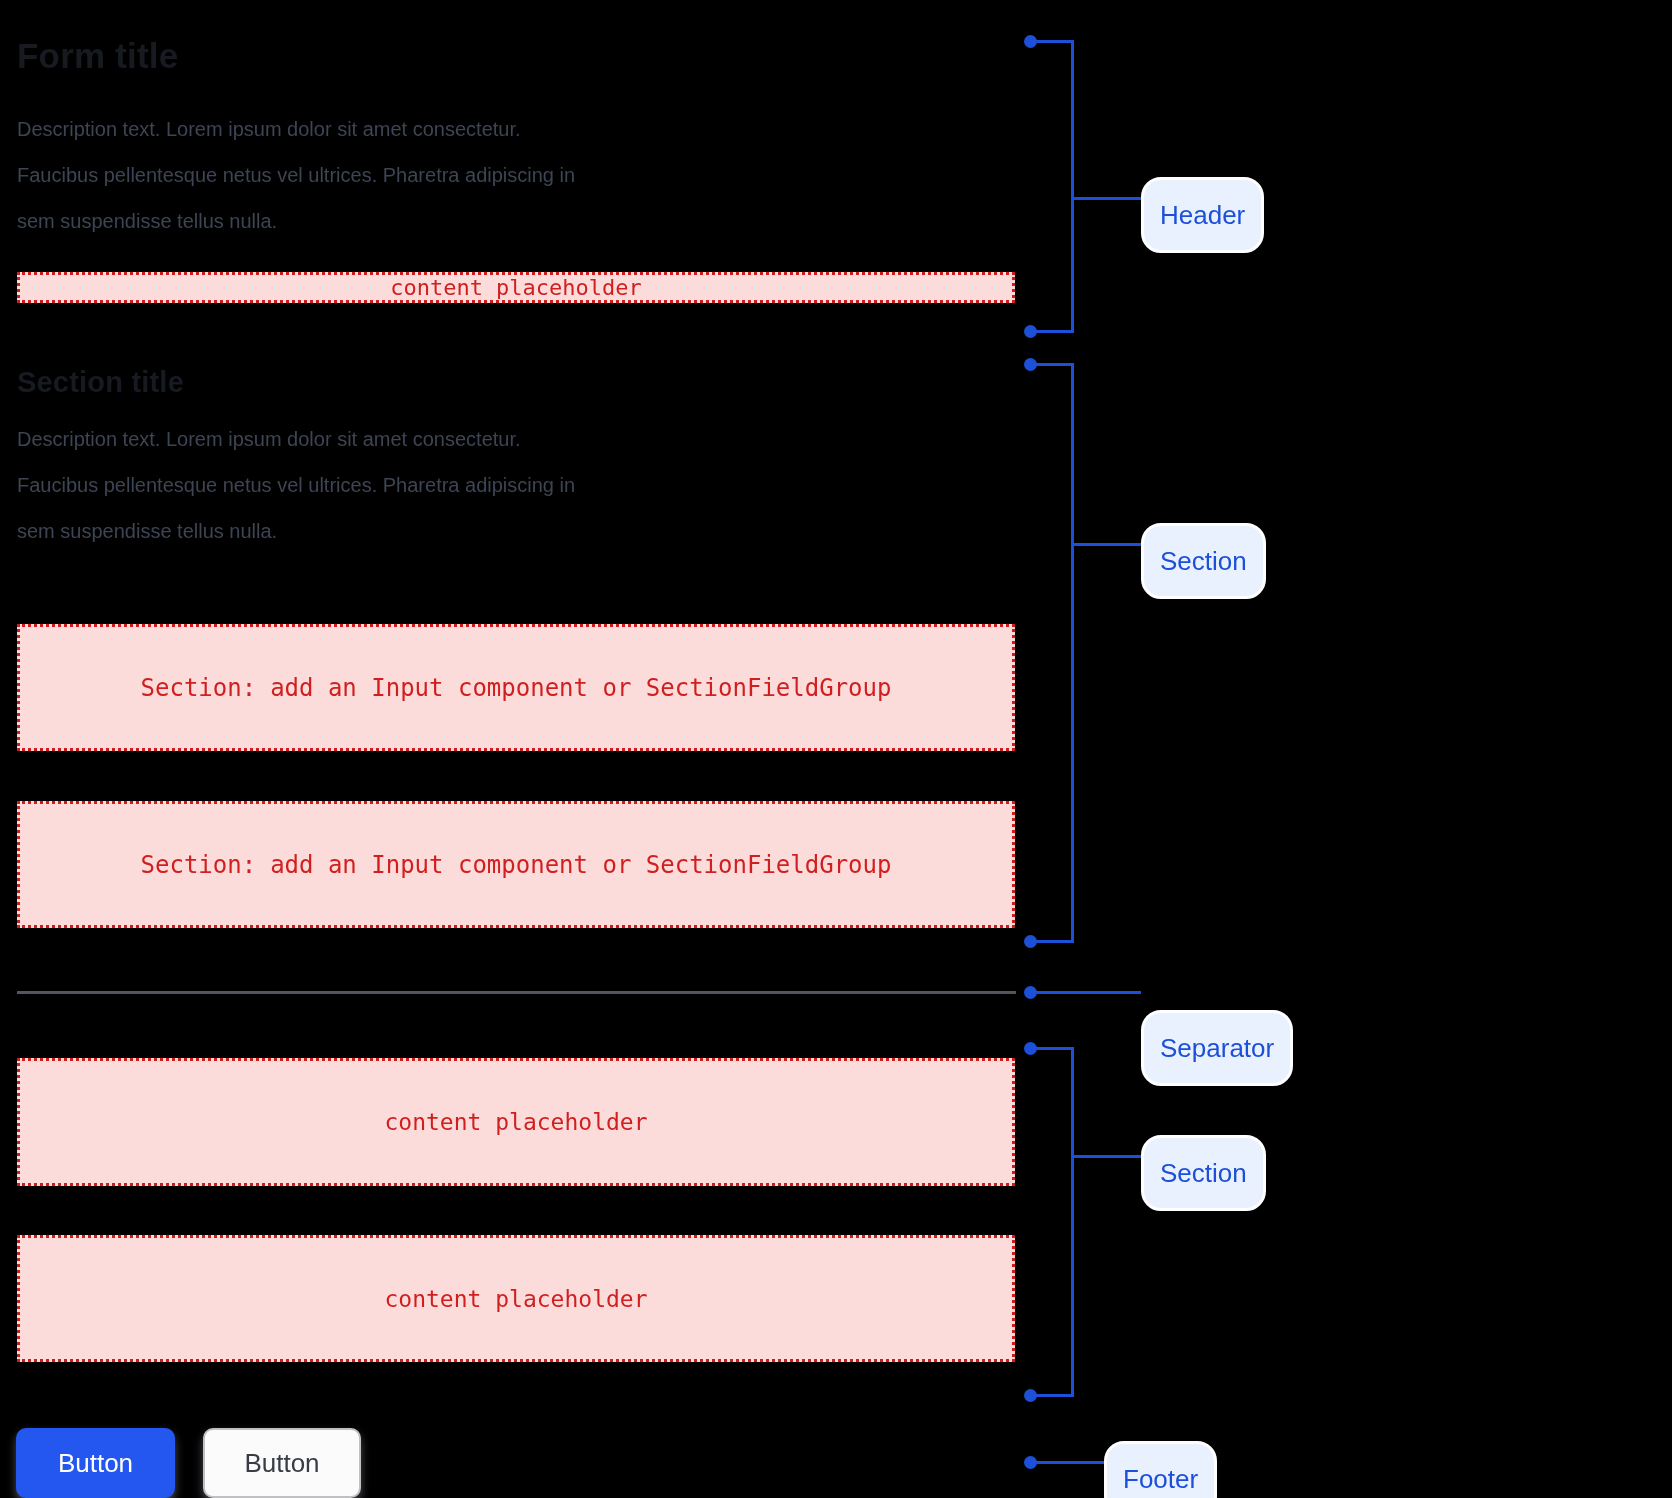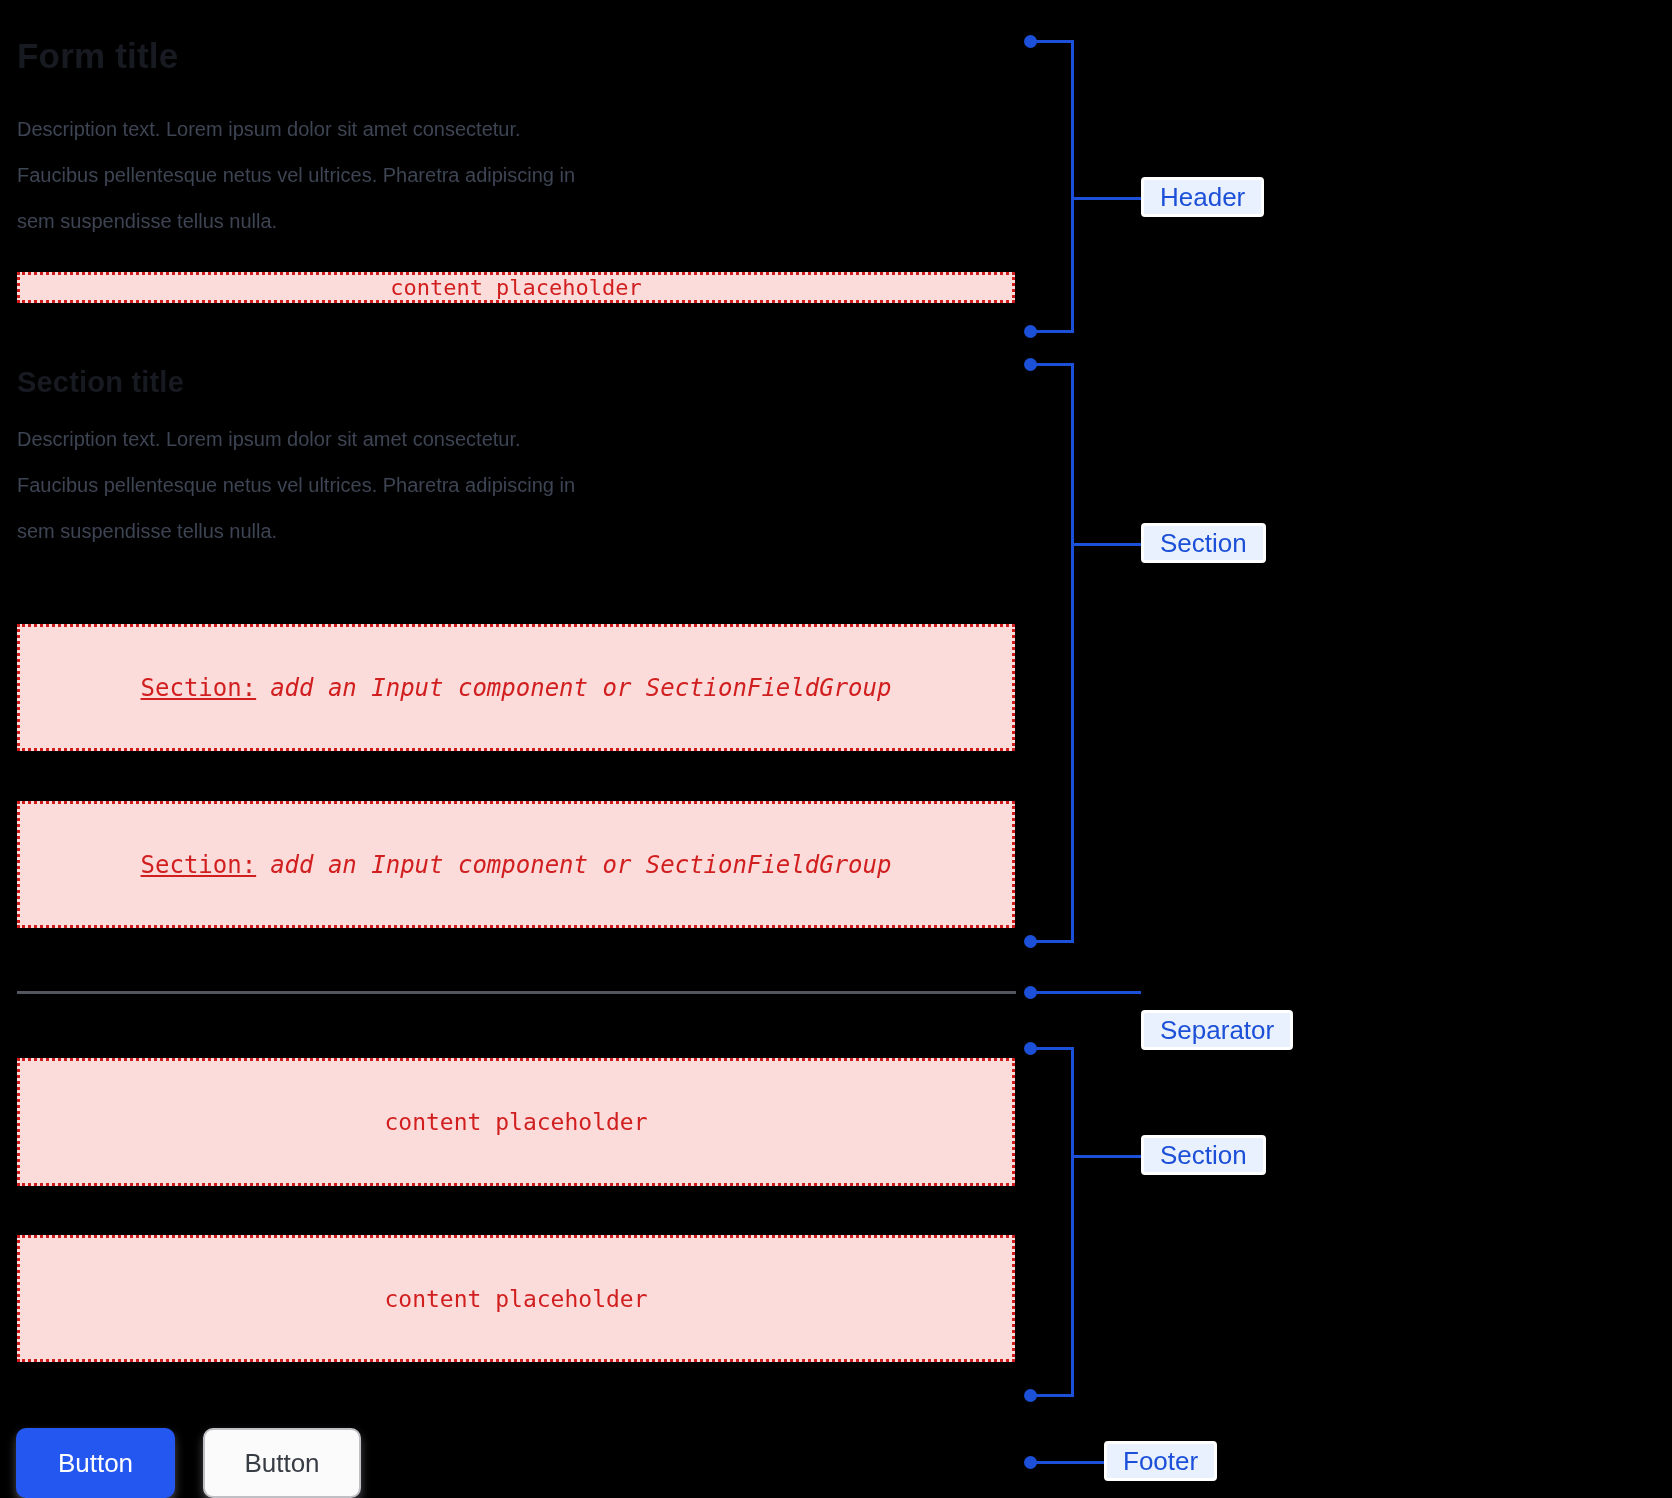--- a/index.html
+++ b/index.html
@@ -10,36 +10,36 @@
   .abs{position:absolute;}
   
   .form-title{font-size:35px;font-weight:650;color:#171A21;letter-spacing:.2px;}
   .section-title{font-size:29px;font-weight:650;color:#171A21;letter-spacing:.2px;}
   .desc{font-size:20px;line-height:46px;color:#3D4453;white-space:pre-line;}
   .ph-box{
     box-sizing:border-box;background:#FCDBDB;border:3px dotted #CE1C1C;
     display:flex;align-items:center;justify-content:center;
     font-family:"DejaVu Sans Mono",monospace;color:#D11F1F;
   }
-  .ph-box .mono-prefix{margin-right:14px;text-decoration:underline;}
-  .ph-box .mono-italic{font-style:italic;text-align:right;}
+  .ph-box .mono-prefix{margin-right:14px;}
+  .ph-box .mono-italic{text-align:right;}
   .separator{background:#53565E;}
   .btn{
     box-sizing:border-box;border-radius:10px;display:flex;align-items:center;justify-content:center;
     font-size:26px;font-weight:500;cursor:pointer;
     box-shadow:0 5px 10px rgba(150,150,160,0.50);
   }
   .btn-primary{background:#2456F0;color:#FFFFFF;border:none;}
   .btn-secondary{background:#FBFBFB;color:#373C45;border:2px solid #BFBFC4;}
   
   .dot{width:13px;height:13px;border-radius:50%;background:#1C50D8;}
   .aline{background:#1C50D8;}
   .pill{
     box-sizing:border-box;background:#EAF1FE;color:#1C50D8;border:3px solid #FFFFFF;
-    border-radius:4px;padding:0 16px;font-size:26px;font-weight:500;line-height:34px;
+    border-radius:20px;padding:18px 16px;font-size:26px;font-weight:500;line-height:34px;
     white-space:nowrap;display:inline-block;
   }
 </style>
 </head>
 <body>
 
 <div id="canvas">
 
   <div class="abs form-title" style="left:17px;top:20px;">Form title</div>
 

